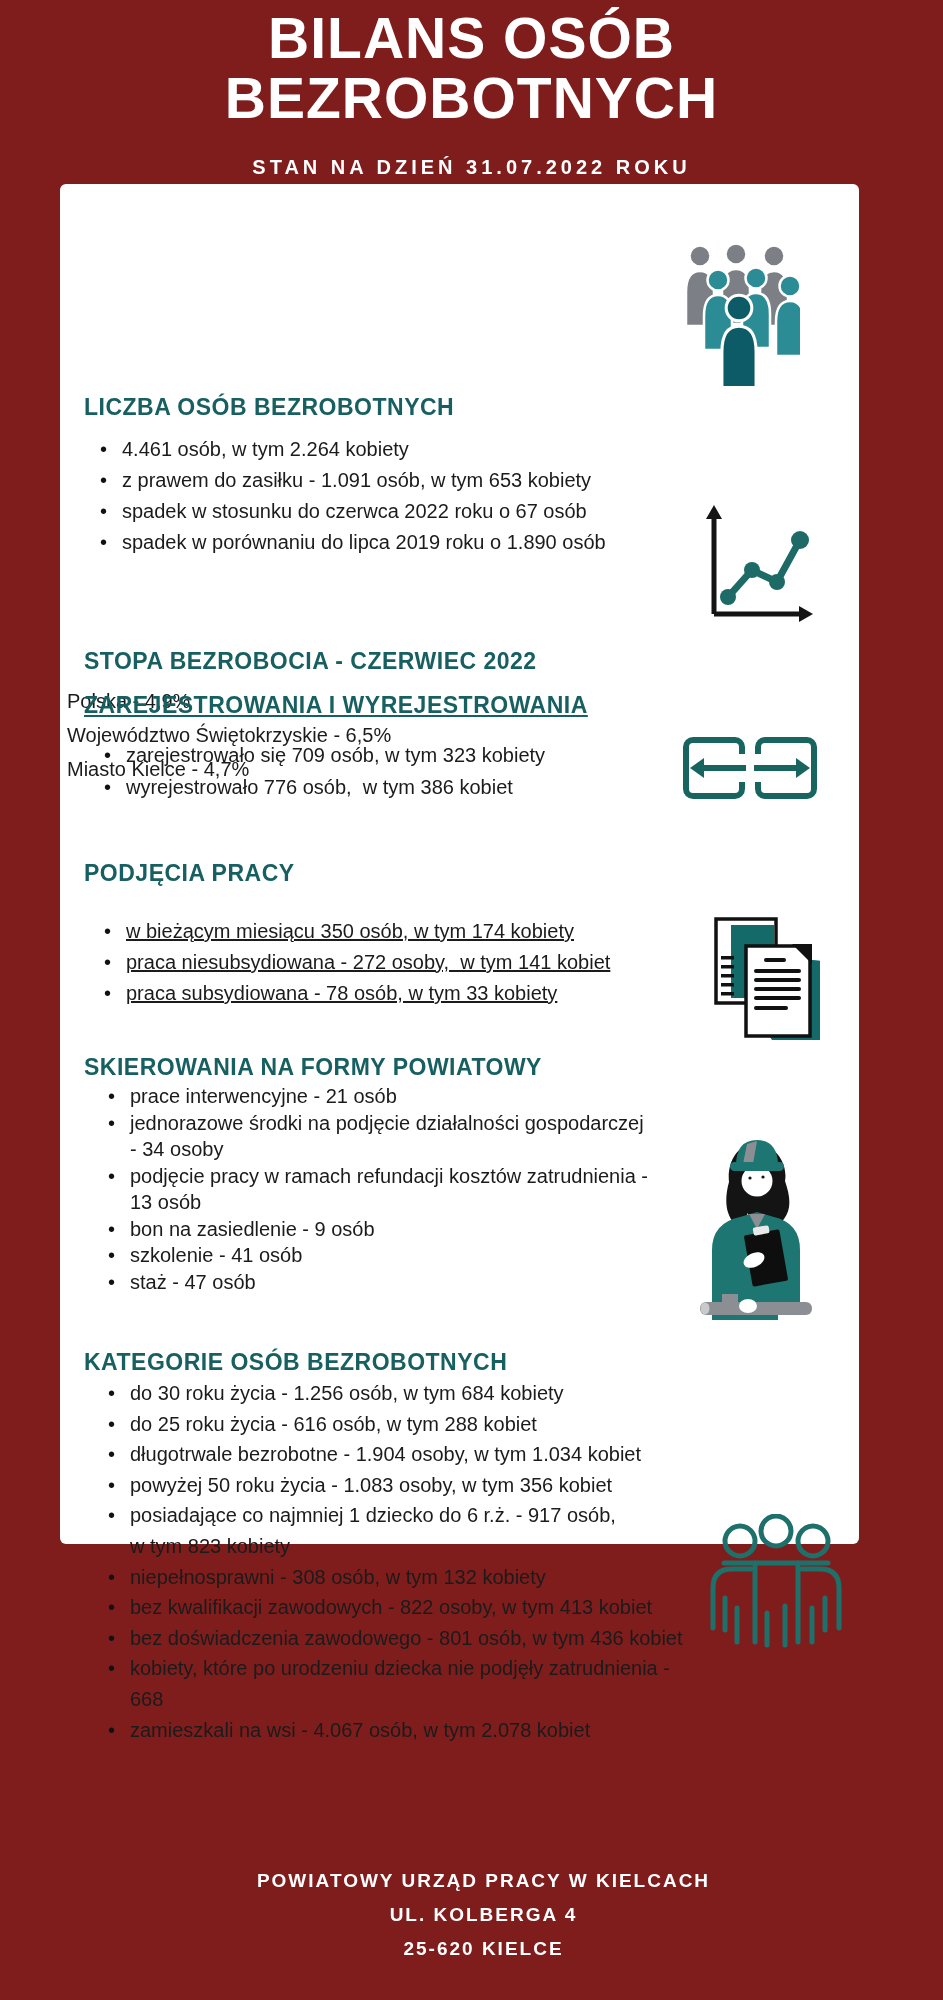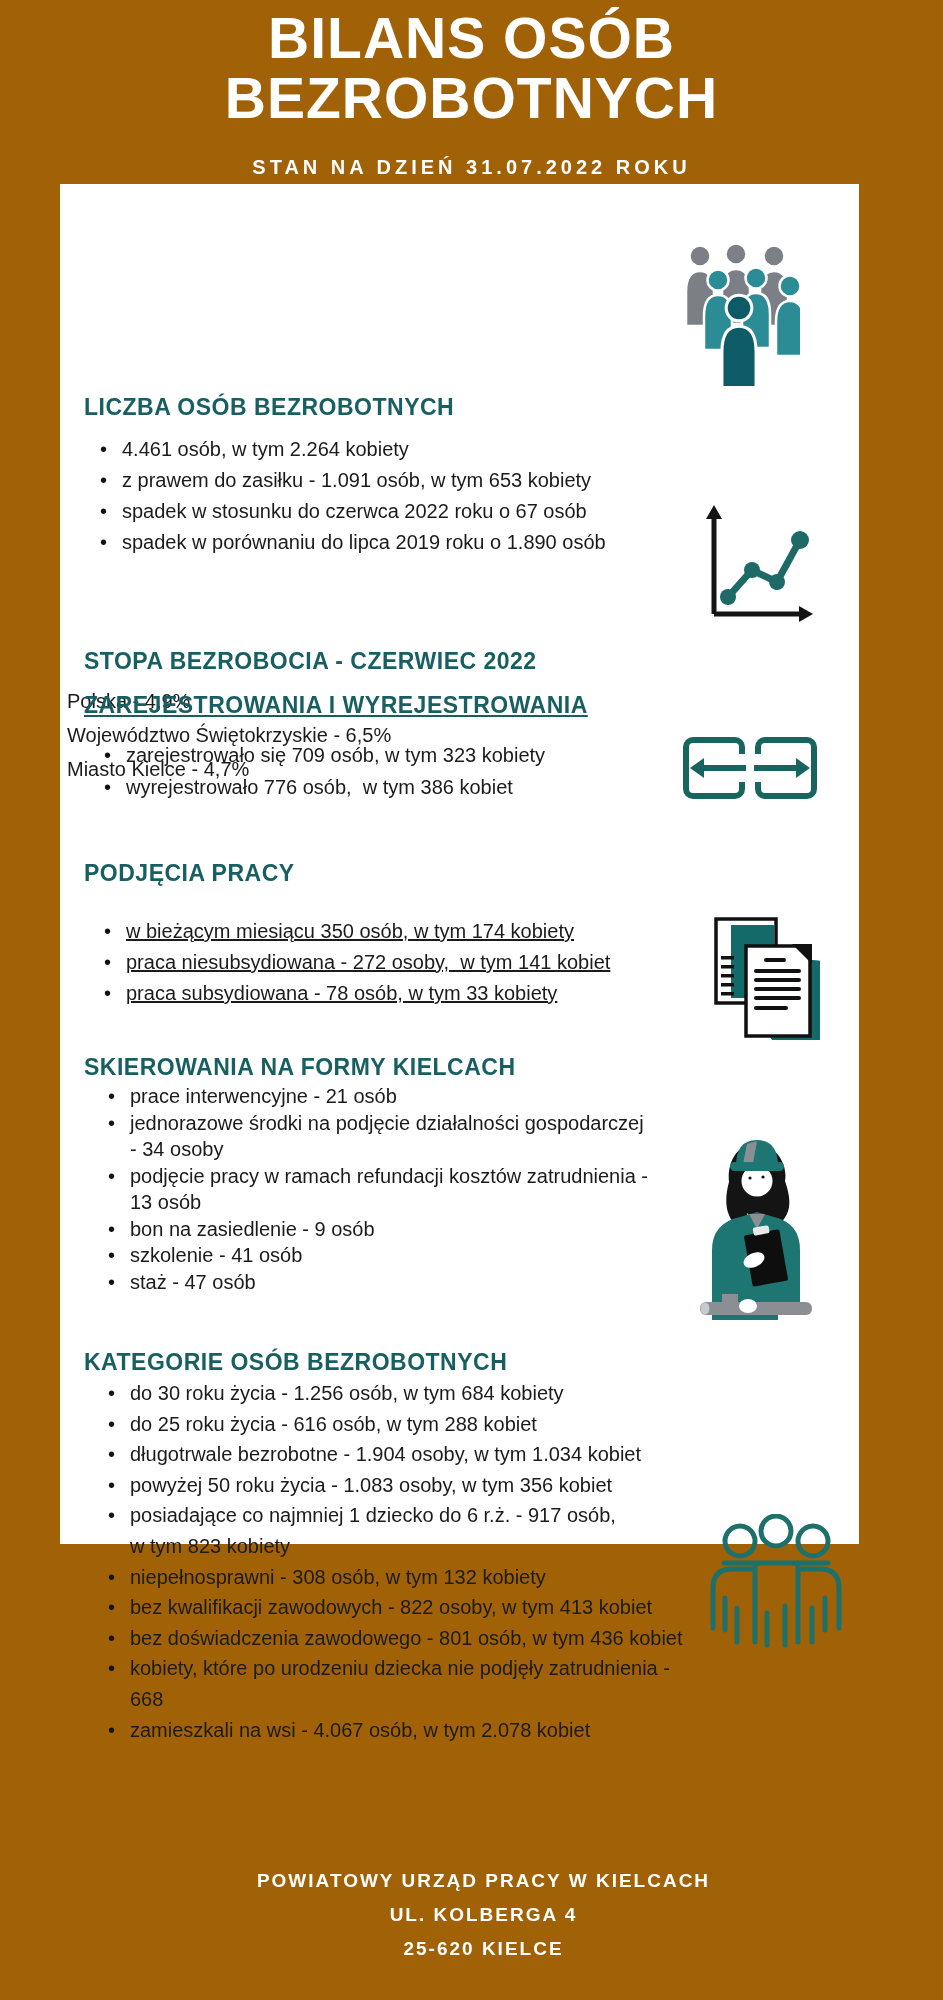--- a/index.html
+++ b/index.html
@@ -1,27 +1,27 @@
 <!DOCTYPE html>
 <html><head>
 <meta charset="utf-8">
 <style>
   html,body{margin:0;padding:0;}
   .page{
     position:relative;width:943px;height:2000px;
-    background:#a16207;overflow:hidden;
+    background:#7f1d1d;overflow:hidden;
     font-family:"Liberation Sans",sans-serif;
     -webkit-font-smoothing:antialiased;
   }
   
   .hdr{position:absolute;top:8px;left:0;width:100%;text-align:center;color:#ffffff;}
   .hdr .t1,.hdr .t2{font-size:57px;font-weight:700;line-height:60px;letter-spacing:1px;}
   .hdr .sub{margin-top:28px;font-size:20px;font-weight:700;letter-spacing:4px;}
   
-  .card{position:absolute;left:60px;top:184px;width:799px;height:1360px;background:#ffffff;}
+  .card{position:absolute;left:60px;top:184px;width:799px;height:1360px;background:#ffffff;border-radius:6px;}
   h2{
     margin:0;position:absolute;left:24px;
     font-size:23px;font-weight:700;letter-spacing:.5px;color:#175f60;white-space:nowrap;
   }
   .plain, .blist{position:absolute;margin:0;padding:0;list-style:none;color:#1b1b1b;}
   .plain div{font-size:20px;line-height:34px;}
   .blist li{display:flex;align-items:flex-start;}
   .blist .dot{flex:0 0 22px;color:#111;font-size:20px;text-align:left;}
   .blist .txt{white-space:pre-wrap;font-size:20px;}
   
@@ -178,21 +178,21 @@
           <rect x="52" y="42" width="22" height="4" rx="2"></rect>
           <rect x="42" y="53" width="47" height="4" rx="2"></rect>
           <rect x="42" y="62" width="47" height="4" rx="2"></rect>
           <rect x="42" y="71" width="47" height="4" rx="2"></rect>
           <rect x="42" y="80" width="47" height="4" rx="2"></rect>
           <rect x="42" y="90" width="34" height="4" rx="2"></rect>
         </g>
       </svg>
     </div>
 
-    <h2 class="h-s5">SKIEROWANIA NA FORMY KIELCACH</h2>
+    <h2 class="h-s5">SKIEROWANIA NA FORMY POWIATOWY</h2>
     <ul class="blist l-s5">
       <li>
           <span class="dot">•</span>
           <span class="txt">prace interwencyjne - 21 osób</span>
         </li>
       <li>
           <span class="dot">•</span>
           <span class="txt">jednorazowe środki na podjęcie działalności gospodarczej
 - 34 osoby</span>
         </li>

